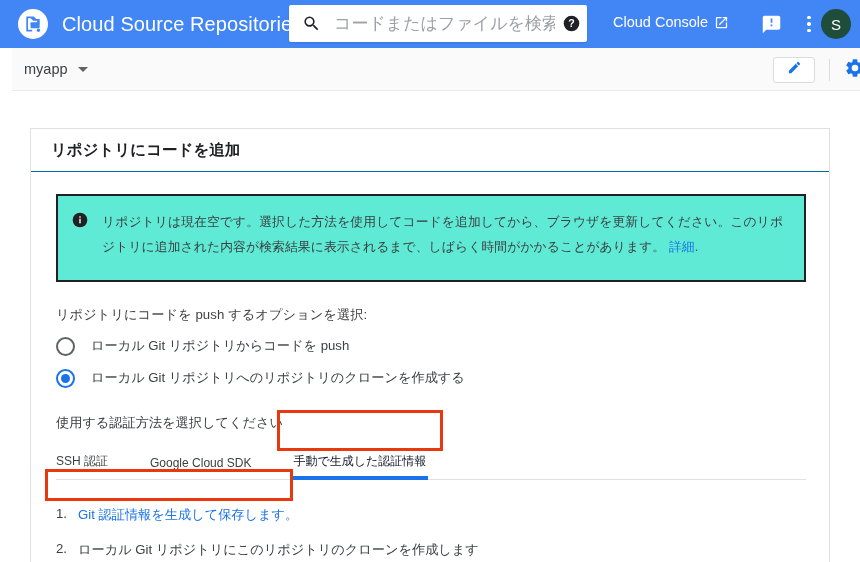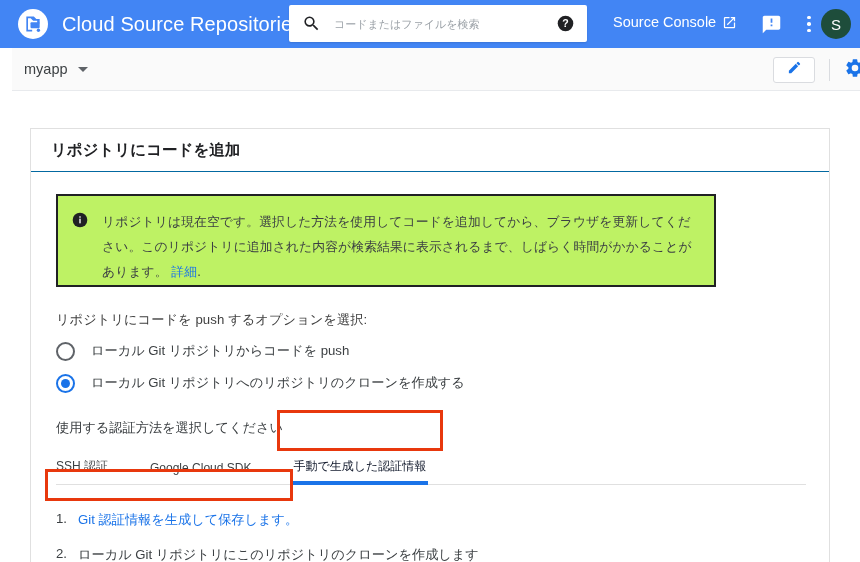--- a/index.html
+++ b/index.html
@@ -36,21 +36,21 @@
     position: absolute; left: 289px; top: 5px;
     width: 298px; height: 37px;
     background: #ffffff; border-radius: 2px;
     display: flex; align-items: center;
     box-shadow: 0 1px 2px rgba(0,0,0,.12);
   }
   .search-icon { margin-left: 13px; flex: 0 0 auto; display:flex; }
   .search-input {
     border: none; outline: none; flex: 1 1 auto;
     font-family: "Liberation Sans", "DejaVu Sans", sans-serif;
-    font-size: 11px; color: #701a75; margin-left: 11px;
+    font-size: 17px; color: #701a75; margin-left: 11px;
     background: transparent; height: 24px;
   }
   .search-input::placeholder { color: #9aa0a6; }
   .help-icon { margin: 0 13px 0 6px; flex: 0 0 auto; display:flex; }
 
   .cloud-console {
     position: absolute; left: 613px; top: 14px;
     color: #ffffff; font-size: 14.5px; display: flex; align-items: center;
     white-space: nowrap; cursor: pointer;
   }
@@ -105,23 +105,23 @@
   }
   .card-header {
     height: 43px; border-bottom: 1px solid #0369a1;
     display: flex; align-items: center; padding-left: 20px;
   }
   .card-title { font-size: 15.5px; color: #202124; font-weight: 700; }
   .card-body { padding: 22px 25px 0 25px; }
 
   
   .infobox {
-    border: 2px solid #202124; background: #bef264;
-    padding: 14px 16px 0 14px; display: flex; align-items: flex-start;
-    width: 660px;
+    border: 2px solid #202124; background: #5eead4;
+    padding: 14px 16px 20px 14px; display: flex; align-items: flex-start;
+    width: 750px;
   }
   .info-icon { flex: 0 0 auto; margin-top: 2px; }
   .info-text {
     margin-left: 14px; font-size: 12.8px; line-height: 1.95;
     color: #3c4043; letter-spacing: .1px;
   }
   .info-text a { color: #1a73e8; text-decoration: none; }
 
   
   .section-label {
@@ -201,21 +201,21 @@
       <input class="search-input" type="text" placeholder="コードまたはファイルを検索" style="">
       <span class="help-icon">
         <svg width="17" height="17" viewBox="0 0 24 24">
           <circle cx="12" cy="12" r="11" fill="#202124"></circle>
           <text x="12" y="17" font-size="15" font-family="Liberation Sans, sans-serif" fill="#ffffff" text-anchor="middle" font-weight="bold">?</text>
         </svg>
       </span>
     </div>
 
     <div class="cloud-console">
-      <span>Source Console</span>
+      <span>Cloud Console</span>
       <span class="ext">
         <svg width="15" height="15" viewBox="0 0 24 24">
           <path fill="#ffffff" d="M19 19H5V5h7V3H5a2 2 0 00-2 2v14a2 2 0 002 2h14c1.1 0 2-.9 2-2v-7h-2zM14 3v2h3.59l-9.83 9.83 1.41 1.41L19 6.41V10h2V3z"></path>
         </svg>
       </span>
     </div>
 
     <div class="appbar-icon feedback-icon">
       <svg width="21" height="21" viewBox="0 0 24 24">
         <path fill="#ffffff" d="M20 2H4c-1.1 0-2 .9-2 2v18l4-4h14c1.1 0 2-.9 2-2V4c0-1.1-.9-2-2-2zm-7 12h-2v-2h2v2zm0-4h-2V5h2v5z"></path>

